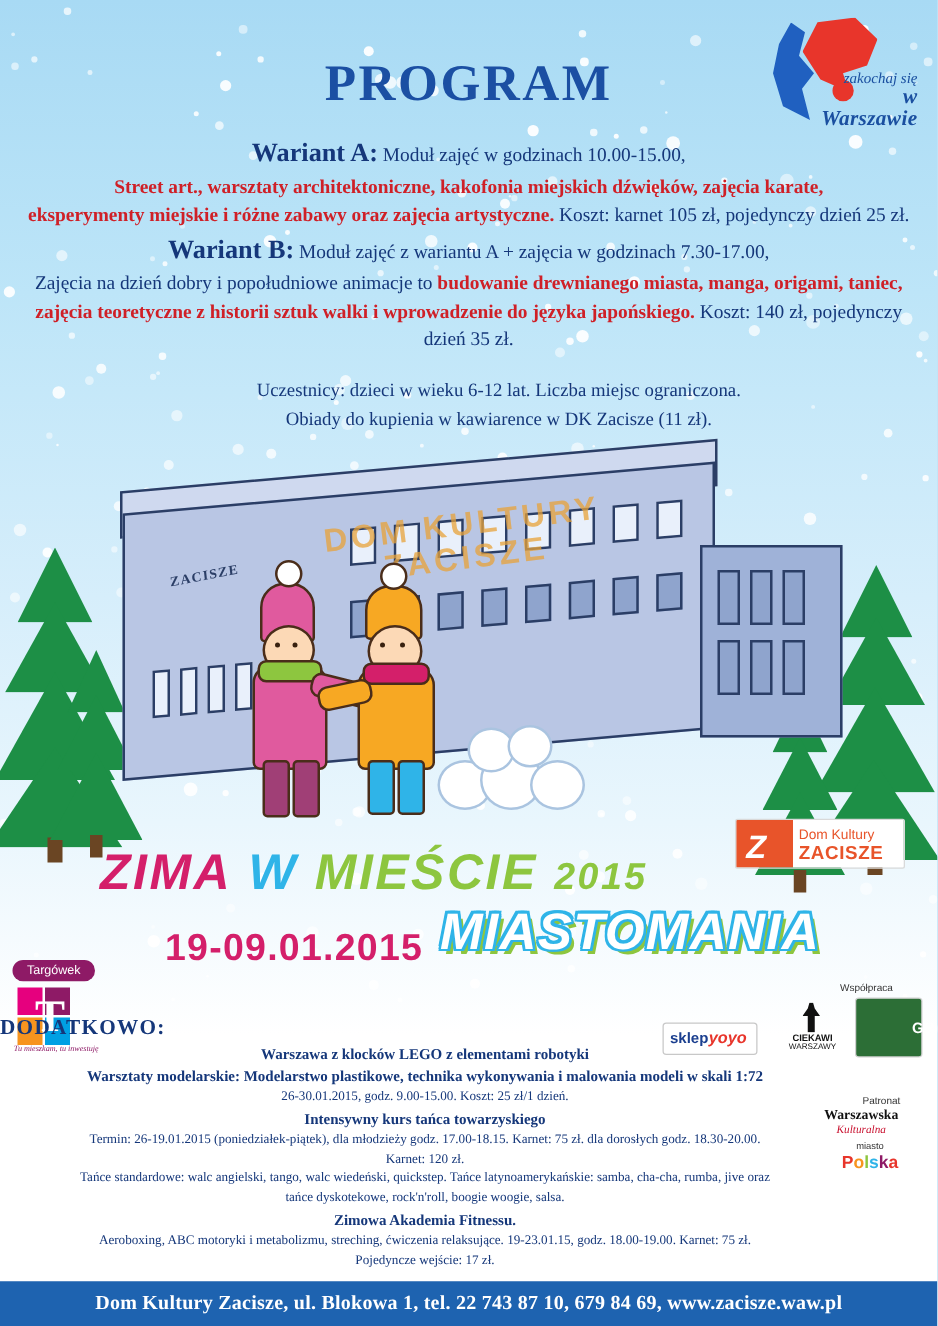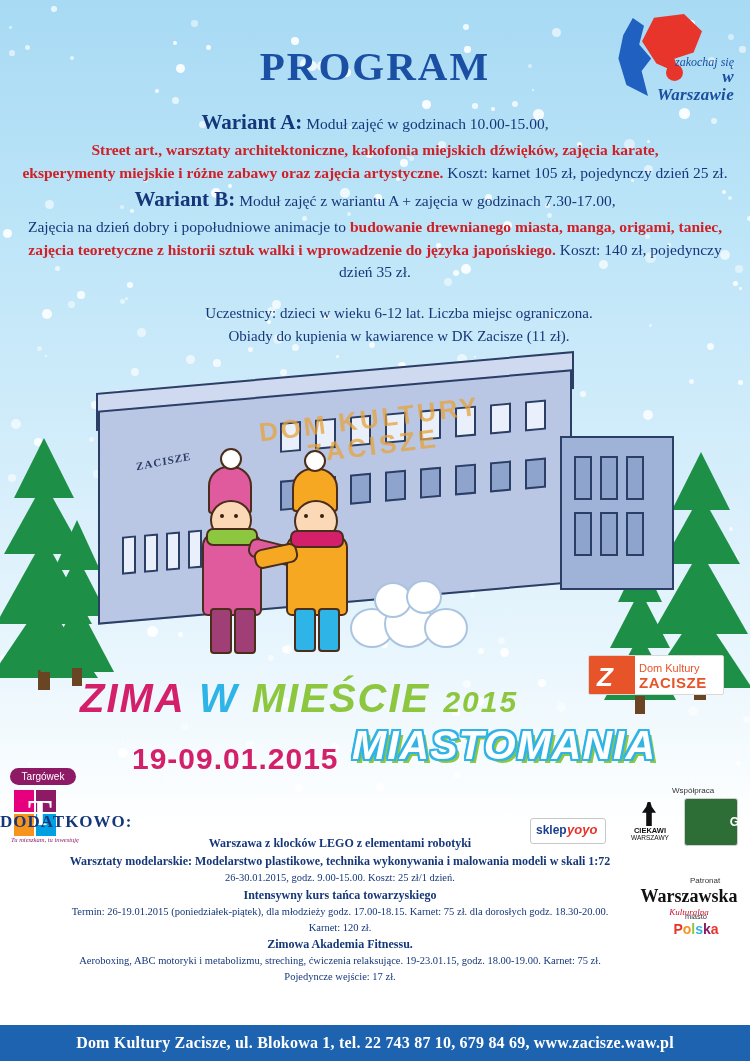--- a/index.html
+++ b/index.html
@@ -425,21 +425,21 @@
     color: #333;
   }
   .warszawska-kult {
     position: absolute;
     left: 630px; top: 886px;
     width: 118px;
     text-align: center;
   }
   .warszawska-kult .wk1 {
     font-family: "Liberation Serif", serif;
-    font-size: 18px; font-weight: bold; color: #111;
+    font-size: 11px; font-weight: bold; color: #111;
   }
   .warszawska-kult .wk2 {
     font-family: "Liberation Serif", serif;
     font-size: 9px; font-style: italic; color: #c8102e;
   }
   .miasto-pl {
     position: absolute;
     left: 664px; top: 912px;
     width: 64px; height: 30px;
     text-align: center;
@@ -909,20 +909,21 @@
     </div>
   </div>
 
   <div class="dodatkowo-title">DODATKOWO:</div>
   <div class="bottom-text" id="additional-list">
       <div class="bt-head">Warszawa z klocków LEGO z elementami robotyki</div>
       <div class="bt-head">Warsztaty modelarskie: Modelarstwo plastikowe, technika wykonywania i malowania modeli w skali 1:72</div>
       <div class="bt-sub">26-30.01.2015, godz. 9.00-15.00. Koszt: 25 zł/1 dzień.</div>
       <div class="bt-head">Intensywny kurs tańca towarzyskiego</div>
       <div class="bt-sub">Termin: 26-19.01.2015 (poniedziałek-piątek), dla młodzieży godz. 17.00-18.15. Karnet: 75 zł. dla dorosłych godz. 18.30-20.00. Karnet: 120 zł.</div>
+      <div class="bt-sub">Tańce standardowe: walc angielski, tango, walc wiedeński, quickstep. Tańce latynoamerykańskie: samba, cha-cha, rumba, jive oraz tańce dyskotekowe, rock'n'roll, boogie woogie, salsa.</div>
       <div class="bt-head">Zimowa Akademia Fitnessu.</div>
       <div class="bt-sub">Aeroboxing, ABC motoryki i metabolizmu, streching, ćwiczenia relaksujące. 19-23.01.15, godz. 18.00-19.00. Karnet: 75 zł. Pojedyncze wejście: 17 zł.</div>
     </div>
 
   <div class="footer">
     <span>Dom Kultury Zacisze, ul. Blokowa 1, tel. 22 743 87 10, 679 84 69,  www.zacisze.waw.pl</span>
   </div>
 </div>
 
 </body></html>

